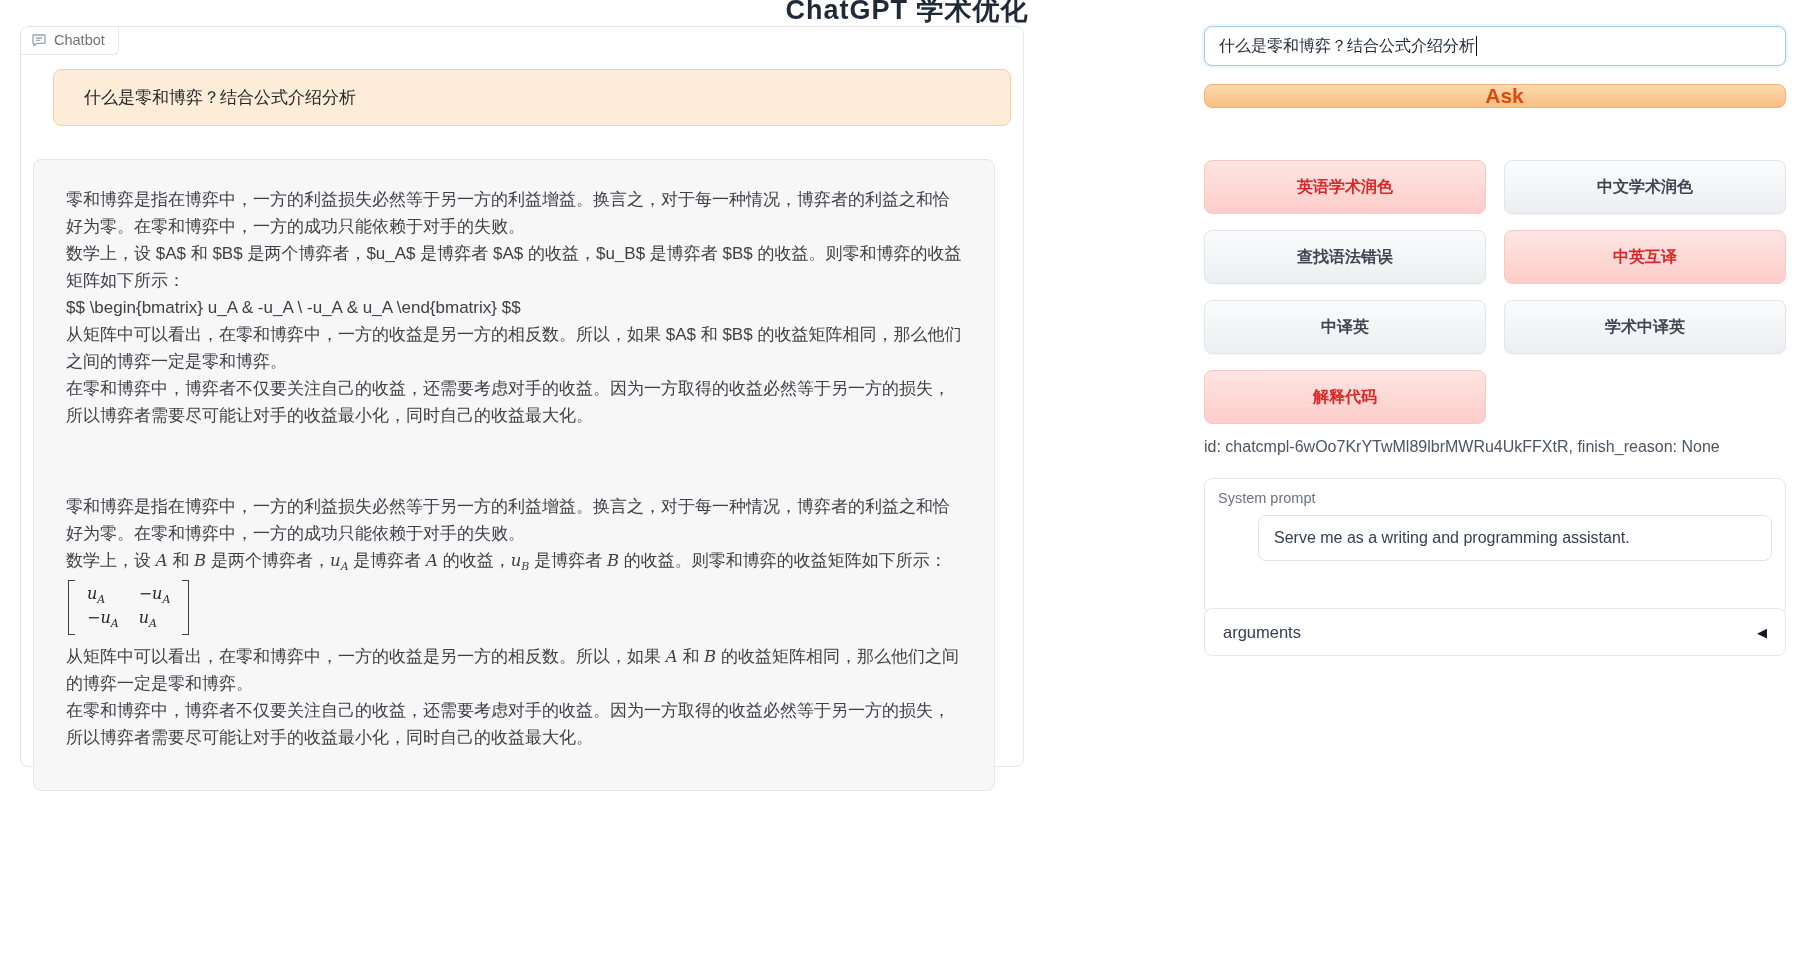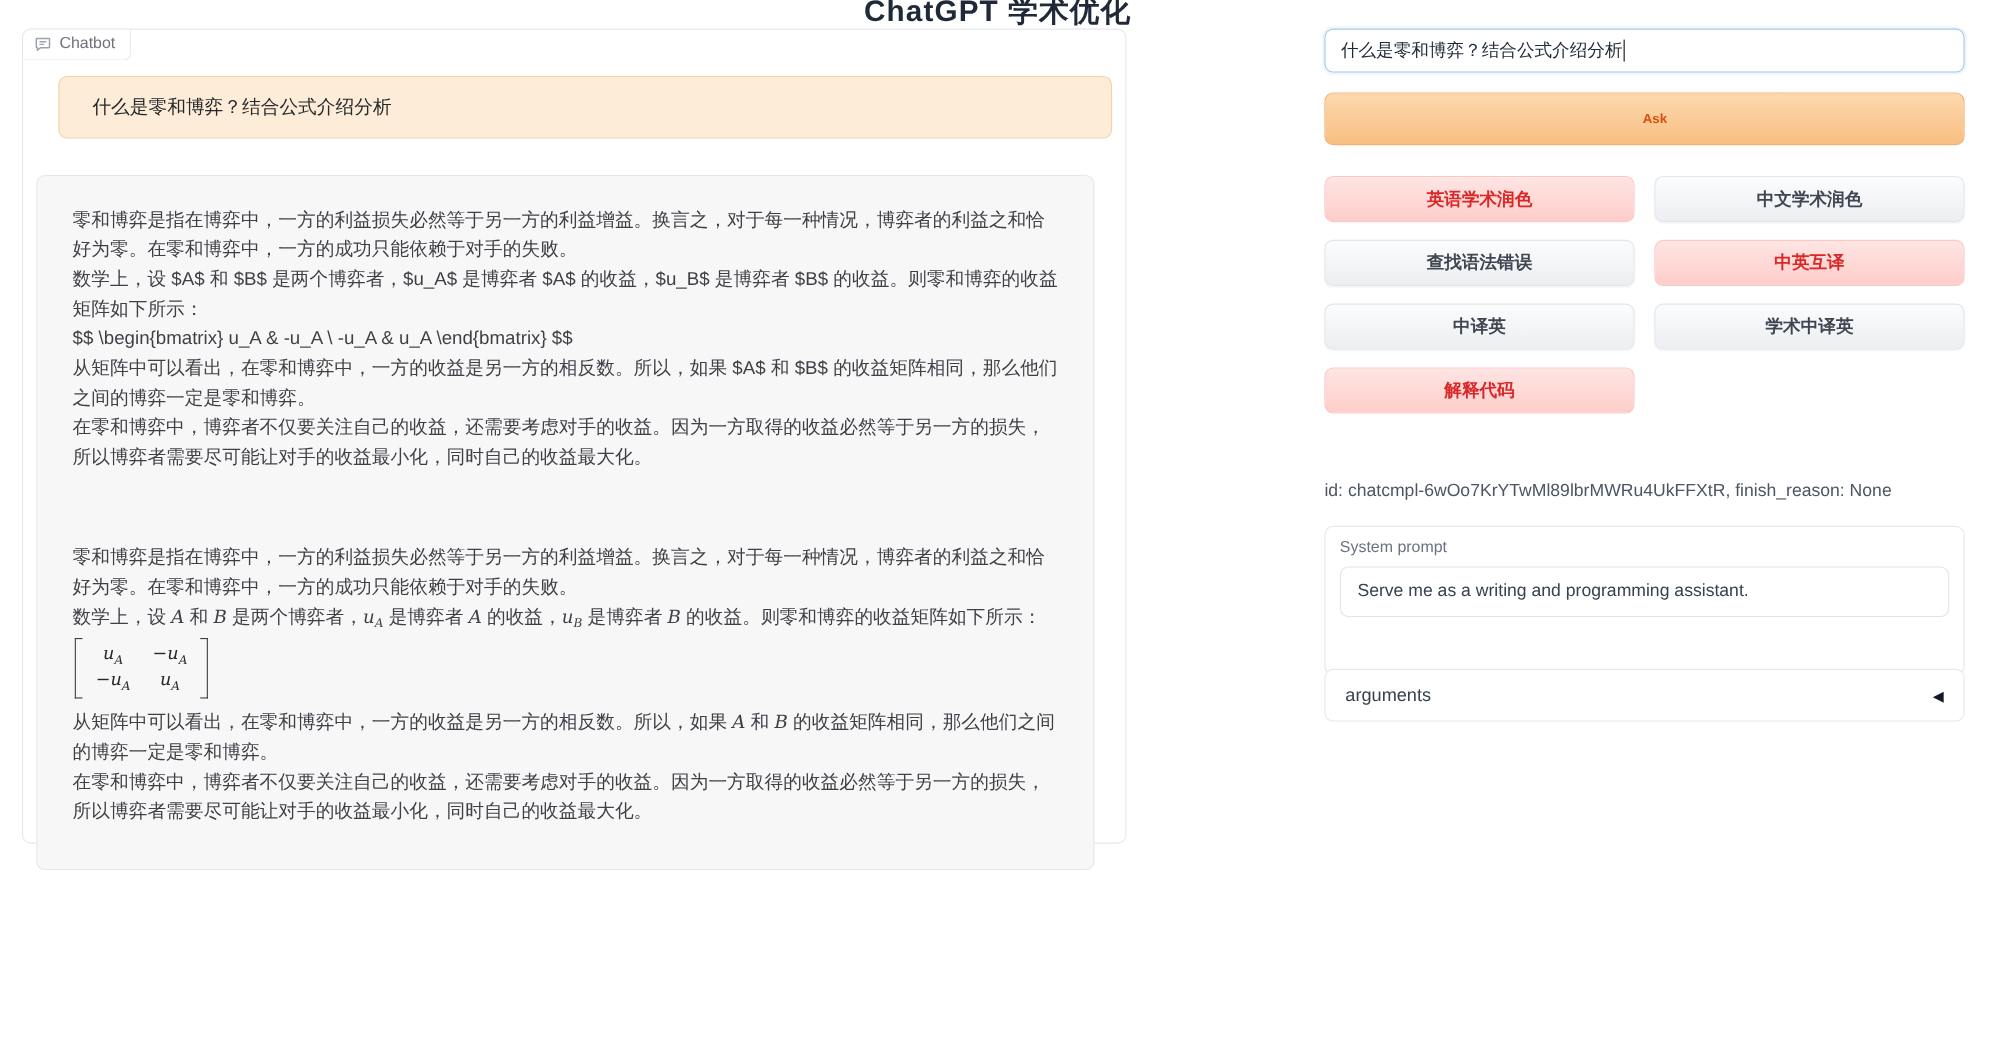--- a/index.html
+++ b/index.html
@@ -46,45 +46,45 @@
   .mvar sub { font-size: 11px; font-style: italic; }
   .bmatrix { display: inline-flex; align-items: stretch; margin: 4px 0 2px 2px; }
   .bracket { width: 7px; }
   .bracket.left  { border-left: 1.7px solid #3f3f46; border-top: 1.7px solid #3f3f46; border-bottom: 1.7px solid #3f3f46; }
   .bracket.right { border-right: 1.7px solid #3f3f46; border-top: 1.7px solid #3f3f46; border-bottom: 1.7px solid #3f3f46; }
   .bmatrix .cells {
     display: grid; grid-template-columns: auto auto; column-gap: 20px; row-gap: 1px;
     padding: 4px 12px; font-family: "DejaVu Serif", serif; font-style: italic;
     font-size: 16px; line-height: 1.25; color: #27272a;
   }
-  .bmatrix .cells span { text-align: center; }
+  .bmatrix .cells span { }
   .bmatrix .cells sub { font-size: 11px; }
   
   .right-col { position: absolute; left: 1204px; top: 0; width: 582px; }
   .query-input {
     position: absolute; left: 0; top: 26px; width: 582px; height: 40px;
     background: #fff; border: 1px solid #a9c8e8; border-radius: 8px;
     display: flex; align-items: center; padding: 0 14px;
     font-size: 16px; color: #1f2937; box-shadow: 0 0 0 2px rgba(186,214,243,.25);
   }
   .caret { display: inline-block; width: 0; border-left: 1.6px solid #111; height: 20px; margin-left: 1px; }
   .btn {
     border-radius: 8px; display: flex; align-items: center; justify-content: center;
     font-weight: 700; cursor: pointer; user-select: none;
   }
   .ask-btn {
-    position: absolute; left: 0; top: 84px; width: 582px; height: 48px;
+    position: absolute; left: 0; top: 84px; width: 582px; height: 24px;
     background: linear-gradient(180deg, #fcd9ae 0%, #f8be82 100%);
-    border: 1px solid #f4b176; color: #dc4b0e; font-size: 12px; padding-left: 19px;
+    border: 1px solid #f4b176; color: #dc4b0e; font-size: 21px; padding-left: 19px;
   }
   .fn-grid {
     position: absolute; left: 0; top: 160px; width: 582px;
     display: grid; grid-template-columns: 282px 282px; column-gap: 18px; row-gap: 16px;
   }
-  .fn-grid .btn { height: 42px; font-size: 16px; align-items: center; }
+  .fn-grid .btn { height: 54px; font-size: 16px; align-items: center; }
   .btn-secondary {
     background: linear-gradient(180deg, #fbfcfd 0%, #eceef1 100%);
     border: 1px solid #e2e5e9; color: #3f4652;
     box-shadow: 0 1px 2px rgba(0,0,0,.04);
   }
   .btn-stop {
     background: linear-gradient(180deg, #fee5e3 0%, #fdcdca 100%);
     border: 1px solid #fbc7c3; color: #da2727;
   }
   .status-line {
@@ -92,21 +92,21 @@
     font-size: 16px; color: #4b5563;
   }
   .sys-box {
     position: absolute; left: 0; top: 478px; width: 582px; height: 136px;
     background: #fff; border: 1px solid #e5e7eb; border-radius: 8px;
     padding: 11px 13px;
   }
   .sys-label { font-size: 14.5px; color: #6b7280; margin-bottom: 9px; }
   .sys-input {
     height: 46px; border: 1px solid #e0e4e9; border-radius: 8px; background: #fff;
-    display: flex; align-items: center; padding: 0 15px; font-size: 16px; color: #374151;
+    display: flex; align-items: center; padding: 0 15px; font-size: 16px; color: #374151; margin-left: 40px;
   }
   .accordion {
     position: absolute; left: 0; top: 608px; width: 582px; height: 48px;
     background: #fff; border: 1px solid #e5e7eb; border-radius: 8px;
     display: flex; align-items: center; justify-content: space-between;
     padding: 0 18px; font-size: 16.5px; color: #374151; cursor: pointer;
   }
   .accordion .arrow { font-size: 13px; color: #111827; }
 </style>
 </head>

